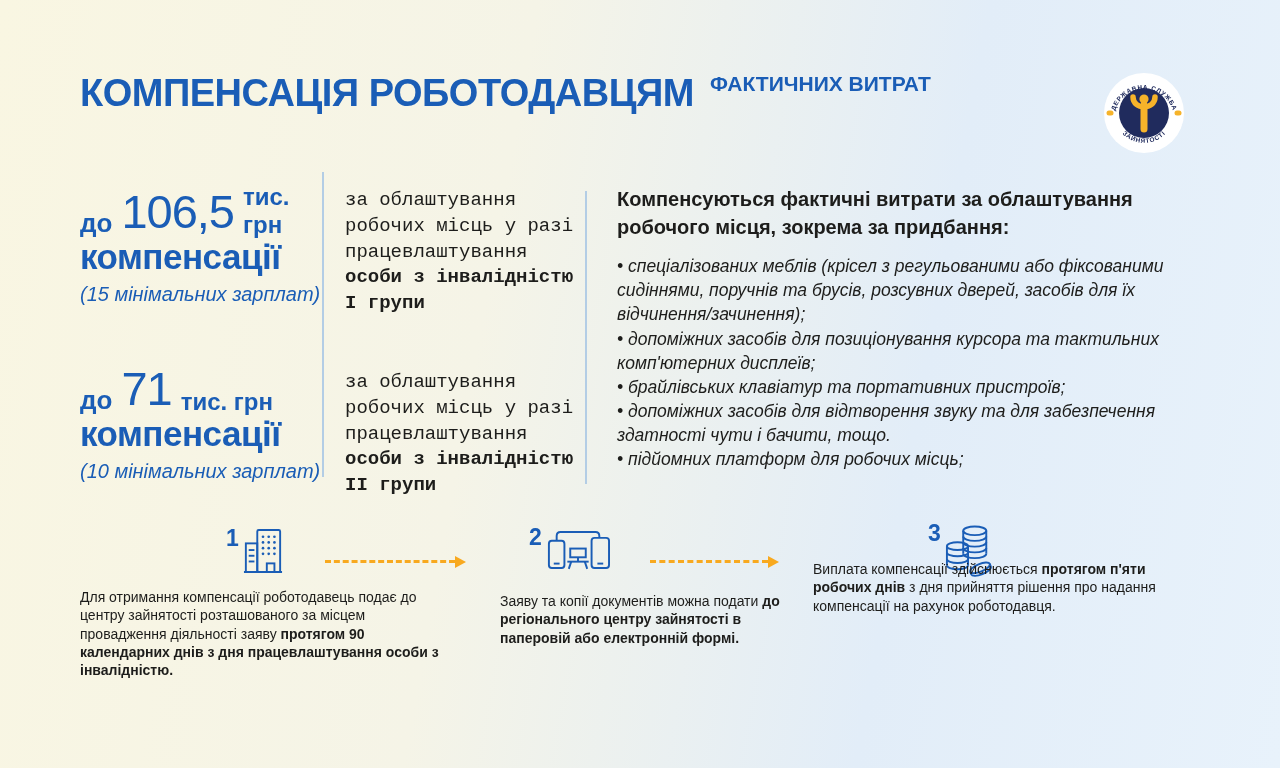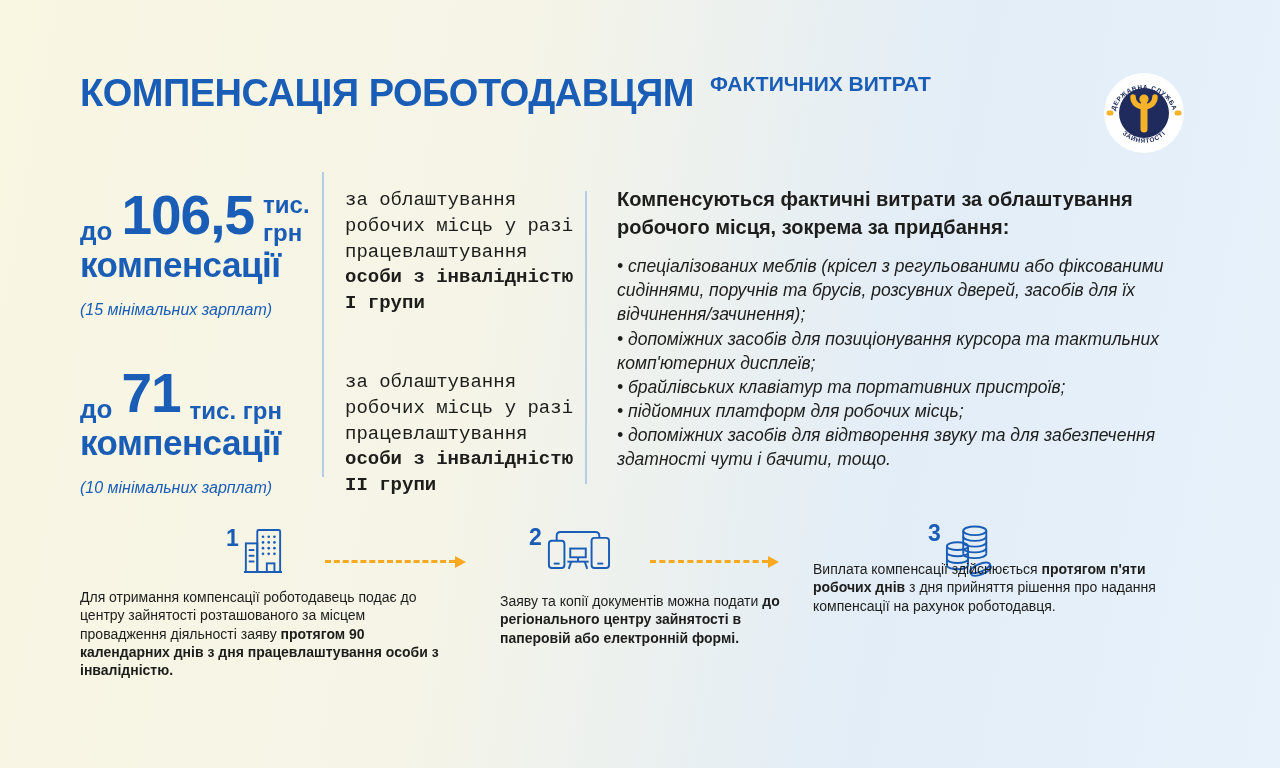--- a/index.html
+++ b/index.html
@@ -19,24 +19,24 @@
   .title-row{ position:absolute; left:80px; top:72px; display:flex; align-items:flex-start; gap:16px; white-space:nowrap; color:var(--blue); }
   .title-main{ font-size:38px; font-weight:bold; letter-spacing:-0.5px; }
   .title-suffix{ font-size:21px; font-weight:bold; }
   .subtitle{ position:absolute; left:80px; top:117px; font-size:20.5px; font-weight:bold; color:var(--blue); letter-spacing:-0.2px; }
   .logo{ position:absolute; left:1103px; top:72px; width:82px; height:82px; }
   
   .comp{ position:absolute; left:80px; width:245px; color:var(--blue); }
   .comp-1{ top:183px; } .comp-2{ top:361px; }
   .comp-line1{ display:flex; align-items:flex-end; gap:9px; }
   .comp-prefix{ font-size:26px; font-weight:bold; }
-  .comp-amount{ font-size:55px; font-weight:bold; letter-spacing:-1px; }
+  .comp-amount{ font-size:47px; font-weight:normal; letter-spacing:-1px; }
   .comp-unit{ font-size:24px; font-weight:bold; }
   .comp-word{ font-size:35px; font-weight:bold; margin-top:-2px; letter-spacing:-0.5px; }
-  .comp-note{ font-size:16px; font-style:italic; margin-top:16px; }
+  .comp-note{ font-size:20px; font-style:italic; margin-top:6px; }
   
   .divider{ position:absolute; width:2px; background:var(--divider); }
   .divider-1{ left:322px; top:172px; height:305px; }
   .divider-2{ left:585px; top:191px; height:293px; }
   
   .desc{ position:absolute; left:345px; width:230px; font-size:19px; line-height:1.36; color:var(--dark);font-family:Liberation Mono, monospace; }
   .desc-1{ top:188px; } .desc-2{ top:370px; }
   .desc b{ font-weight:bold; }
   
   .details{ position:absolute; left:617px; top:186px; width:580px; color:var(--dark); }
@@ -124,22 +124,22 @@
   <div class="desc desc-2">
     <span>за облаштування робочих місць у разі працевлаштування </span><b>особи з інвалідністю ІІ групи</b>
   </div>
 
   <div class="details">
     <div class="details-heading">Компенсуються фактичні витрати за облаштування робочого місця, зокрема за придбання:</div>
     <ul>
       <li>спеціалізованих меблів (крісел з регульованими або фіксованими сидіннями, поручнів та брусів, розсувних дверей, засобів для їх відчинення/зачинення);</li>
       <li>допоміжних засобів для позиціонування курсора та тактильних комп'ютерних дисплеїв;</li>
       <li>брайлівських клавіатур та портативних пристроїв;</li>
+      <li>допоміжних засобів для відтворення звуку та для забезпечення здатності чути і бачити, тощо.</li>
       <li>підйомних платформ для робочих місць;</li>
-      <li>допоміжних засобів для відтворення звуку та для забезпечення здатності чути і бачити, тощо.</li>
     </ul>
   </div>
 
   <div class="step-label step1-label">
     <span class="step-num">1</span>
     <span>
       <svg viewBox="0 0 42 50" width="40" height="48" stroke="#1a5db6" stroke-width="2" fill="none">
         <rect x="15" y="3" width="24" height="44" rx="1.5"></rect>
         <rect x="3" y="17" width="12" height="30"></rect>
         <line x1="6" y1="24" x2="12" y2="24"></line>

